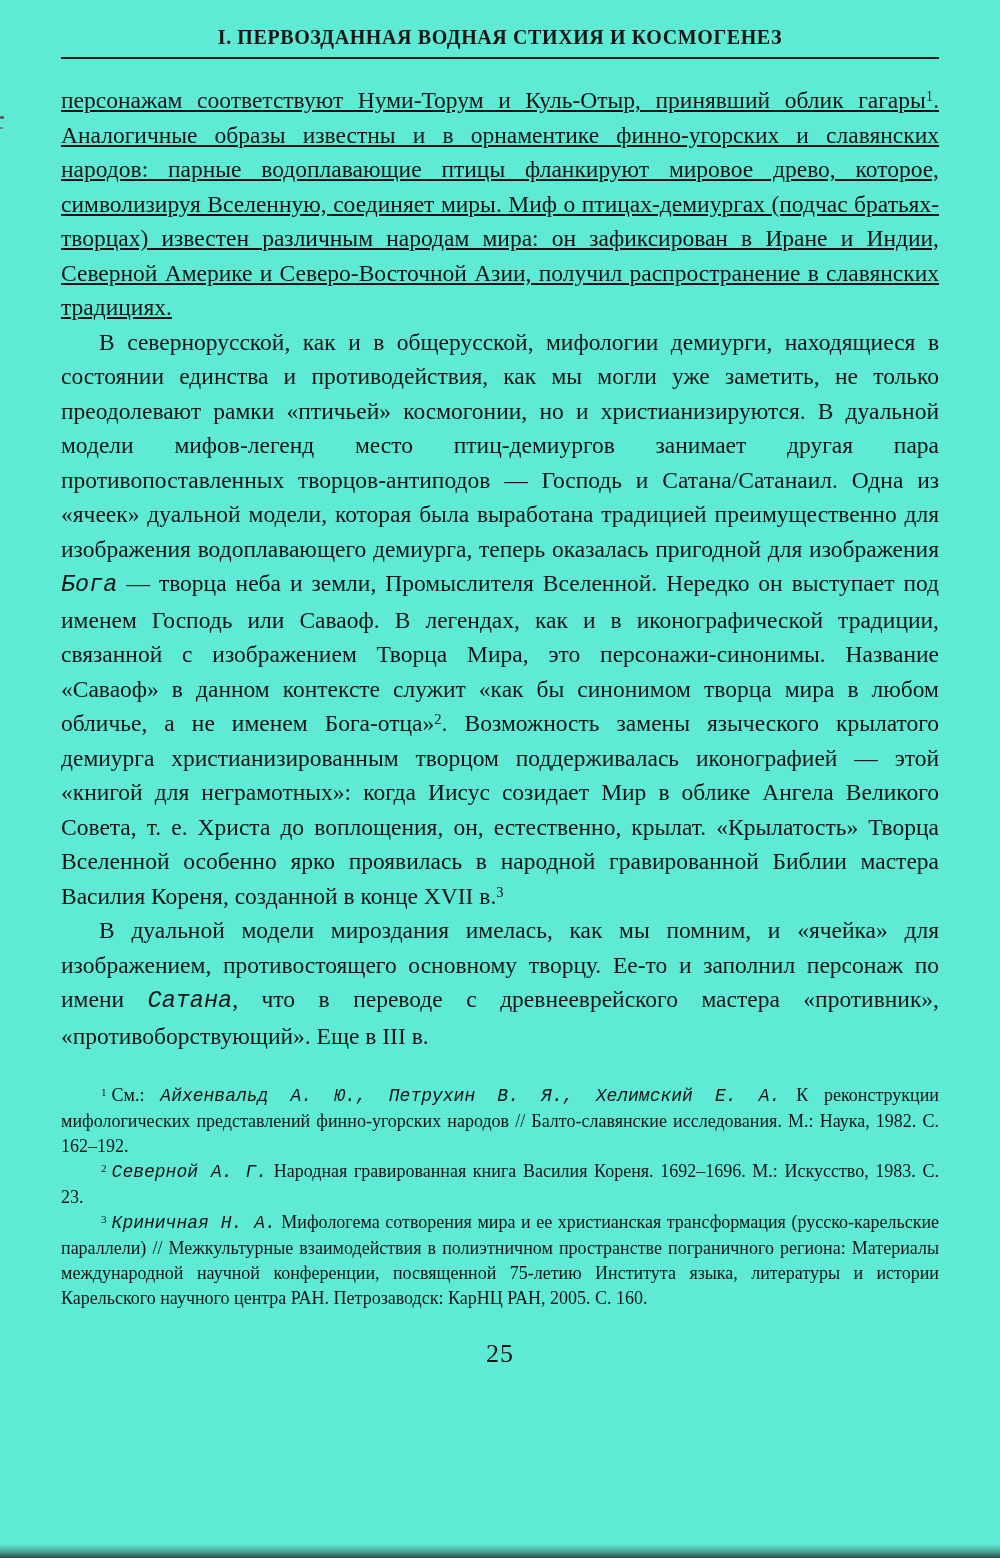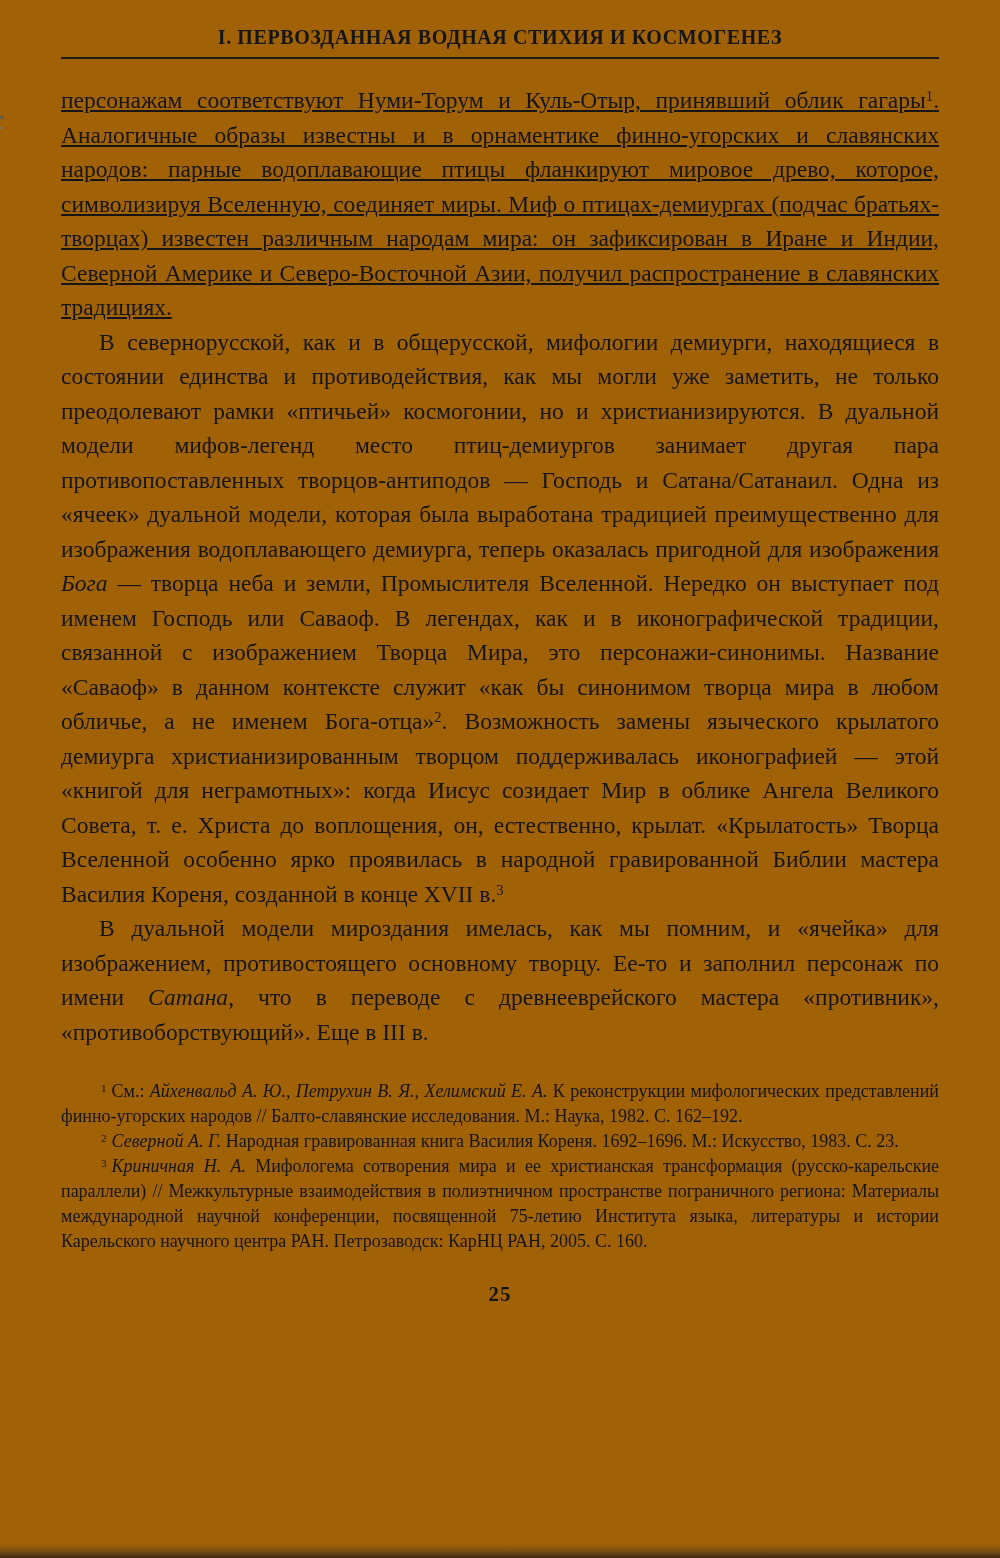--- a/index.html
+++ b/index.html
@@ -5,21 +5,21 @@
   html, body {
     margin: 0;
     padding: 0;
     background: #e9e9e9;
   }
   .page {
     position: relative;
     width: 1000px;
     height: 1558px;
     margin: 0 auto;
-    background: #a16207;
+    background: #5eead4;
     color: #151515;
     font-family: "Liberation Serif", "DejaVu Serif", serif;
     overflow: hidden;
     box-sizing: border-box;
     padding: 20px 61px 0 61px;
   }
   
   .running-head { text-align: center; }
   .head-title {
     font-size: 20px;
@@ -45,41 +45,40 @@
   .body-text p { margin: 0; }
   .para.indent { text-indent: 38px; }
   .para.no-indent { text-indent: 0; text-decoration: underline; }
   sup.fn-ref, sup.fn-marker {
     font-size: 0.62em;
     line-height: 0;
     position: relative;
     top: -0.45em;
     vertical-align: baseline;
   }
-  em { font-style: italic; }
+  em { font-style: italic; font-family: Liberation Mono, monospace; }
   
   .footnotes {
     margin-top: 30px;
     font-size: 18px;
     line-height: 25px;
     text-align: justify;
     hyphens: auto;
   }
   .footnotes p {
     margin: 0;
     text-indent: 40px;
   }
   sup.fn-marker { margin-right: 5px; }
   
   .page-number {
     margin-top: 28px;
     text-align: center;
-    font-size: 21px;
+    font-size: 26px;
     letter-spacing: 1px;
-    font-weight: bold;
   }
   
   .scan-edge-bottom {
     position: absolute;
     left: 0;
     bottom: 0;
     width: 100%;
     height: 14px;
     background: linear-gradient(to bottom, rgba(0,0,0,0) 0%, rgba(45,42,40,0.38) 55%, rgba(25,23,22,0.75) 100%);
     pointer-events: none;

